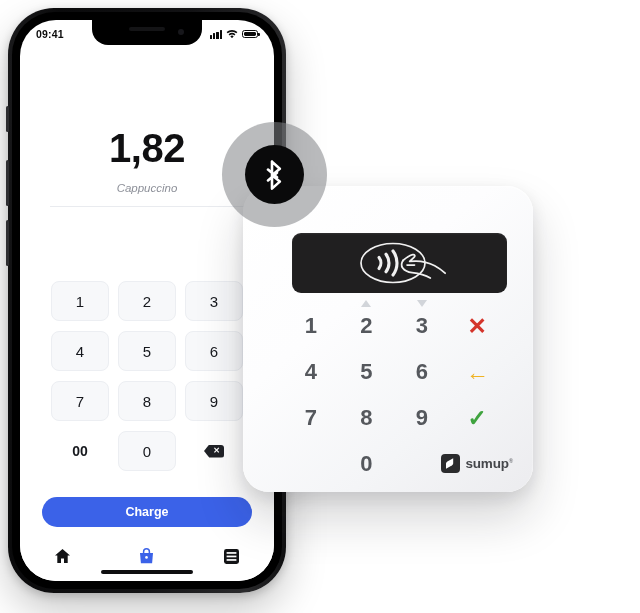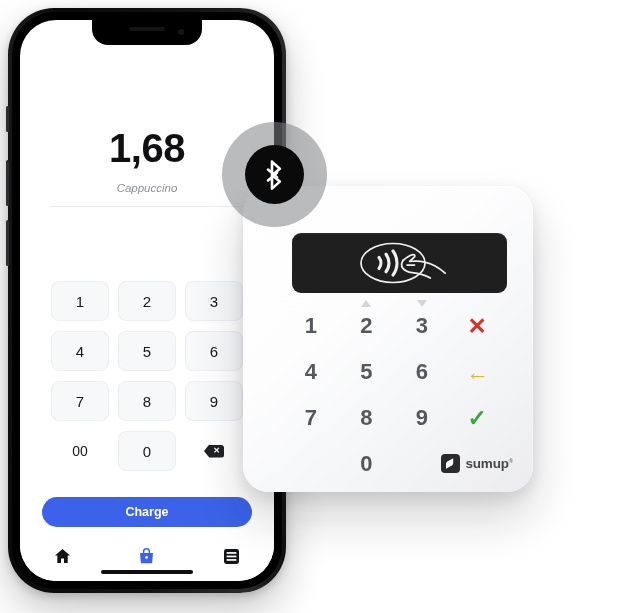--- a/index.html
+++ b/index.html
@@ -72,21 +72,21 @@
     position:absolute;left:31px;top:261px;width:192px;
     display:grid;grid-template-columns:repeat(3,58px);
     gap:10px 9px;
   }
   .key{
     height:40px;border-radius:8px;background:#f7f8fa;border:1px solid #eceef2;
     display:flex;align-items:center;justify-content:center;
     font-size:15px;color:#16181d;box-sizing:border-box;
   }
   .key.flat{background:transparent;border:none;}
-  .key.flat.zeros{font-size:14px;}
+  .key.flat.zeros{font-size:14px;font-weight:bold;}
   .bksp{
     width:20px;height:13px;background:#202227;position:relative;
     border-radius:2px 3px 3px 2px;
     clip-path:polygon(26% 0,100% 0,100% 100%,26% 100%,0 50%);
     display:flex;align-items:center;justify-content:flex-end;
   }
   .bksp span{color:#fff;font-size:8px;line-height:1;margin-right:4px;font-weight:bold;}
 
   
   #charge-btn{
@@ -152,23 +152,42 @@
     <div class="side-btn" id="btn-voldn"></div>
     <div id="btn-power"></div>
 
     <div id="screen">
 
       <div id="notch">
         <div id="notch-speaker"></div>
         <div id="notch-cam"></div>
       </div>
 
+      <div id="statusbar">
+        <div id="status-time">09:41</div>
+        <div id="status-icons">
+          <span class="bars">
+              <i></i>
+              <i></i>
+              <i></i>
+              <i></i>
+            </span>
+          <svg width="12" height="9" viewBox="0 0 12 9">
+            <path d="M6 8.2 4.3 6.2a2.6 2.6 0 0 1 3.4 0Z" fill="#0b0b0b"></path>
+            <path d="M2.6 4.3a5.2 5.2 0 0 1 6.8 0l-1 1.2a3.7 3.7 0 0 0-4.8 0Z" fill="#0b0b0b"></path>
+            <path d="M.6 2.1a8.2 8.2 0 0 1 10.8 0l-1 1.2a6.7 6.7 0 0 0-8.8 0Z" fill="#0b0b0b"></path>
+          </svg>
+          <span class="batt">
+              <i></i>
+            </span>
+        </div>
+      </div>
 
       <div id="amount-area">
-        <div id="amount-value">1,68</div>
+        <div id="amount-value">1,82</div>
         <div id="amount-label">Cappuccino</div>
         <div id="amount-rule"></div>
       </div>
 
       <div id="keypad">
           <div class="key">
             <span>1</span>
           </div>
           <div class="key">
             <span>2</span>

